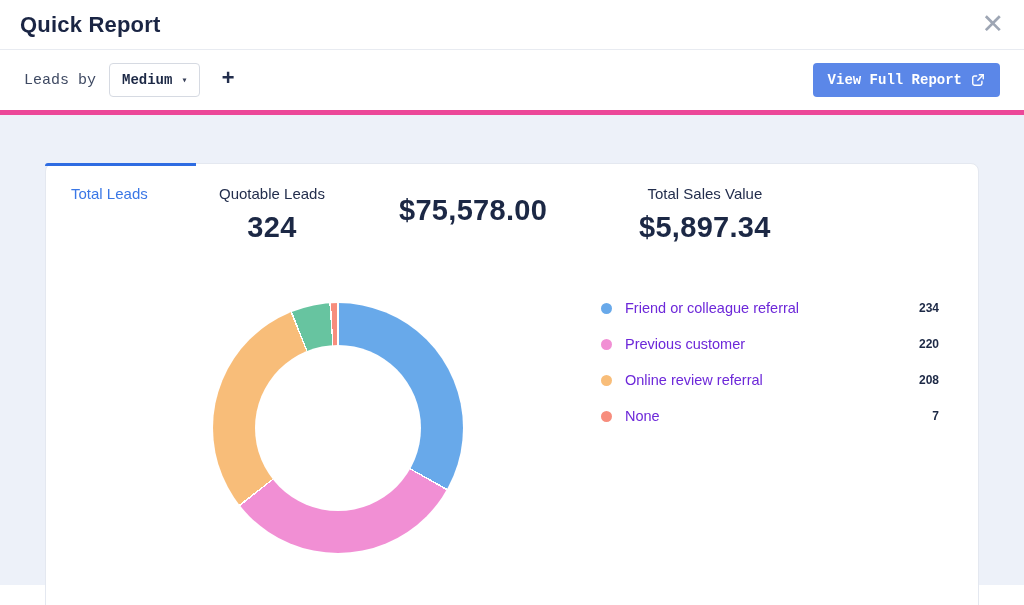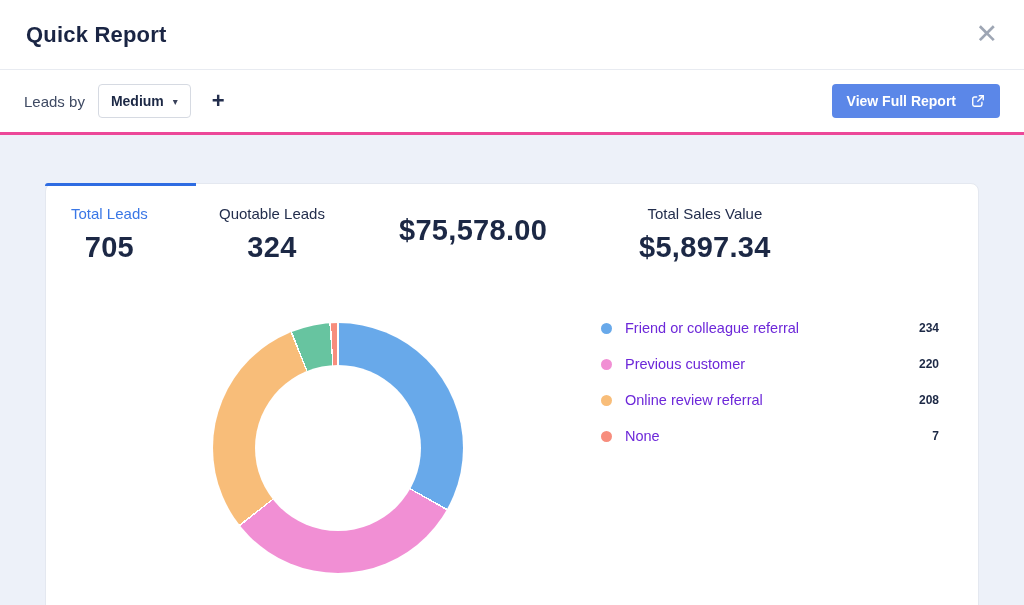--- a/index.html
+++ b/index.html
@@ -3,52 +3,52 @@
 <meta charset="utf-8">
 <style>
   * { margin: 0; padding: 0; box-sizing: border-box; }
   html, body {
     width: 1024px; height: 605px;
     font-family: "Liberation Sans", sans-serif;
     background: #ffffff; overflow: hidden;
   }
   
   .header {
-    height: 70px; display: flex; align-items: center;
-    justify-content: space-between; padding: 0 26px;
+    height: 50px; display: flex; align-items: center;
+    justify-content: space-between; padding: 0 20px;
     border-bottom: 1px solid #e8ebf1; background: #fff;
   }
   .header-title {
     font-size: 22px; font-weight: 700; color: #1a2544; letter-spacing: .2px;
   }
   .close-btn {
     font-size: 27px; line-height: 1; color: #9ea6b4; cursor: pointer;
     background: none; border: none; font-family: inherit;
   }
   
   .toolbar {
     height: 65px; display: flex; align-items: center; padding: 0 24px;
-    border-bottom: 3px solid #ec4899; background: #fff;
+    border-bottom: 5px solid #ec4899; background: #fff; font-family: Liberation Mono, monospace;
   }
   .leads-by { font-size: 15px; color: #3f4a63; }
   .dropdown {
     margin-left: 13px; display: inline-flex; align-items: center; gap: 9px;
     border: 1px solid #d6dae2; border-radius: 4px; background: #fff;
     padding: 8px 12px; cursor: pointer;
   }
   .dropdown-value { font-size: 14px; font-weight: 700; color: #1c2845; }
   .dropdown-chevron { font-size: 10px; color: #39415a; }
   .plus-btn {
     margin-left: 21px; font-size: 22px; font-weight: 600; color: #232e4d;
     background: none; border: none; cursor: pointer; line-height: 1;
     font-family: inherit;
   }
   .toolbar-spacer { flex: 1; }
   .view-report-btn {
-    display: inline-flex; align-items: center; gap: 15px;
+    display: inline-flex; align-items: center; gap: 9px;
     background: #5b87e8; color: #fff; border: none; border-radius: 4px;
     padding: 9px 15px; font-size: 14px; font-weight: 700; cursor: pointer;
     font-family: inherit;
   }
   
   .content {
     position: relative; height: 470px; background: #edf1f9;
   }
   .card {
     position: absolute; left: 45px; top: 48px; width: 934px; height: 580px;
@@ -121,21 +121,20 @@
     </span>
   </button>
 </div>
 
 <div class="content">
   <div class="card">
     <div class="active-tab-indicator" style="background: rgb(46, 108, 226);"></div>
 
     <div class="stat stat-1">
       <div class="stat-label active">Total Leads</div>
-      <div class="stat-value">705</div>
     </div>
     <div class="stat stat-2">
       <div class="stat-label">Quotable Leads</div>
       <div class="stat-value">324</div>
     </div>
     <div class="stat stat-3">
       <div class="stat-value">$75,578.00</div>
     </div>
     <div class="stat stat-4">
       <div class="stat-label">Total Sales Value</div>

